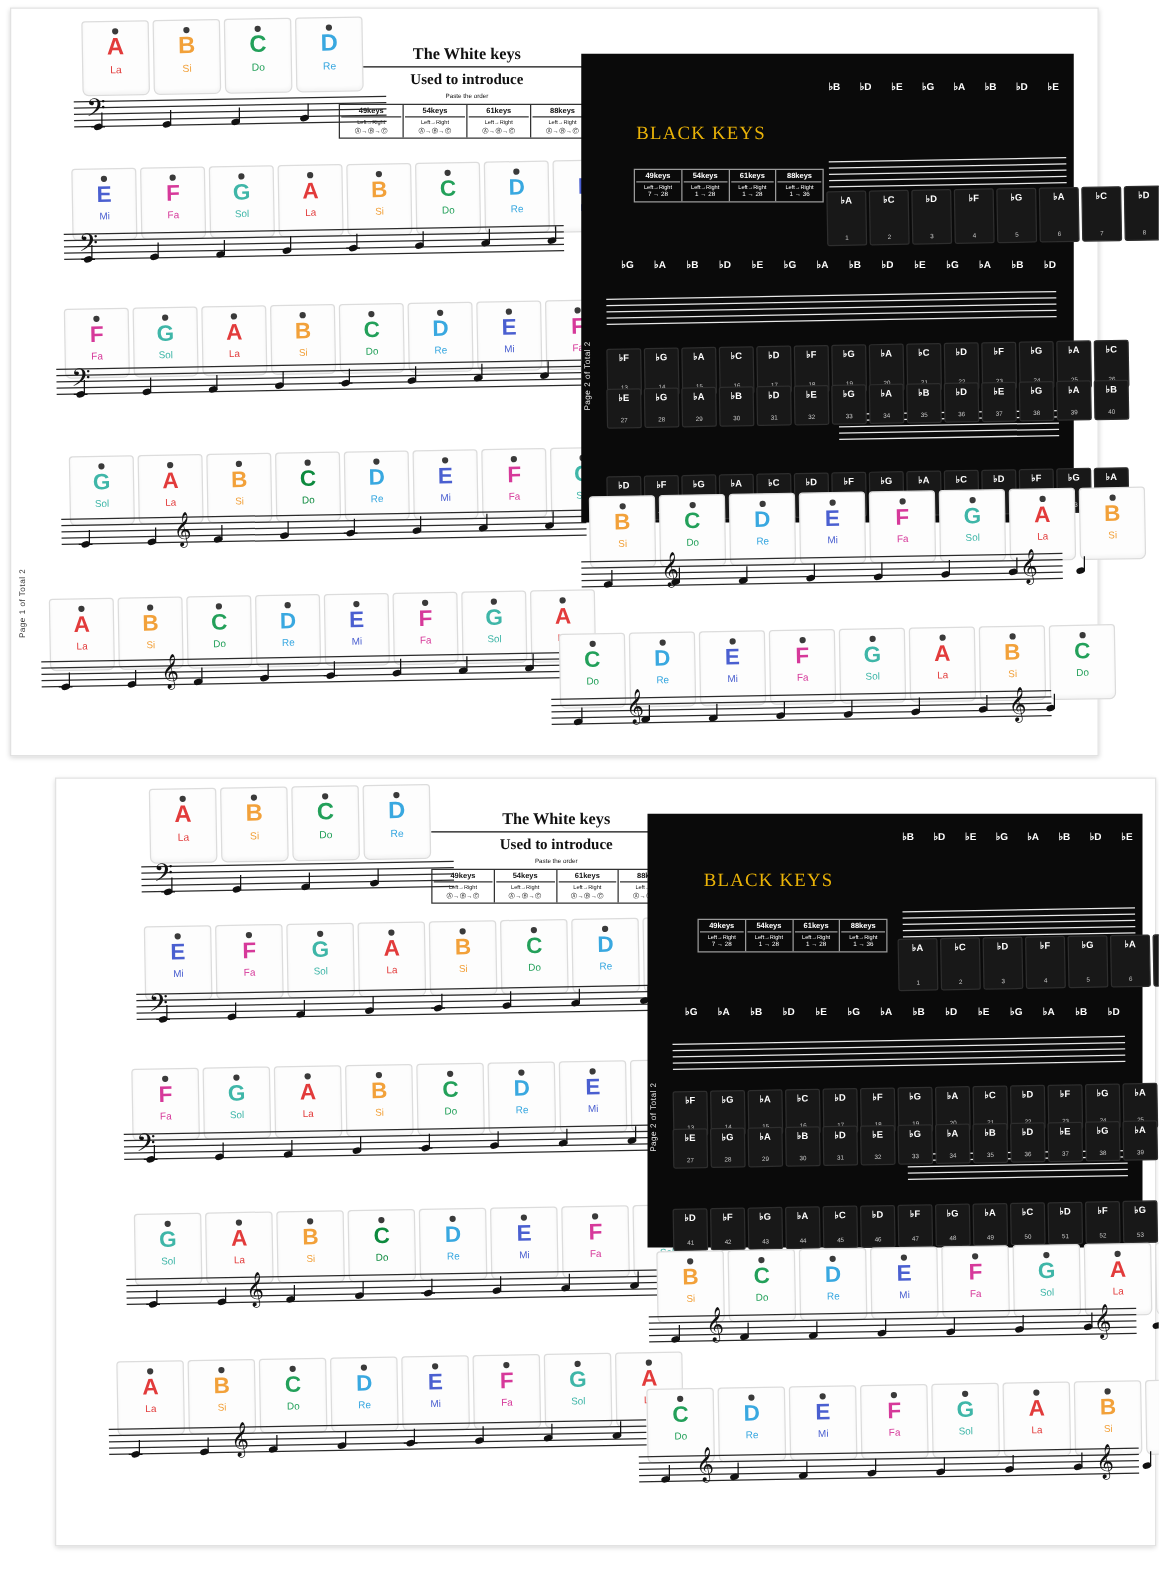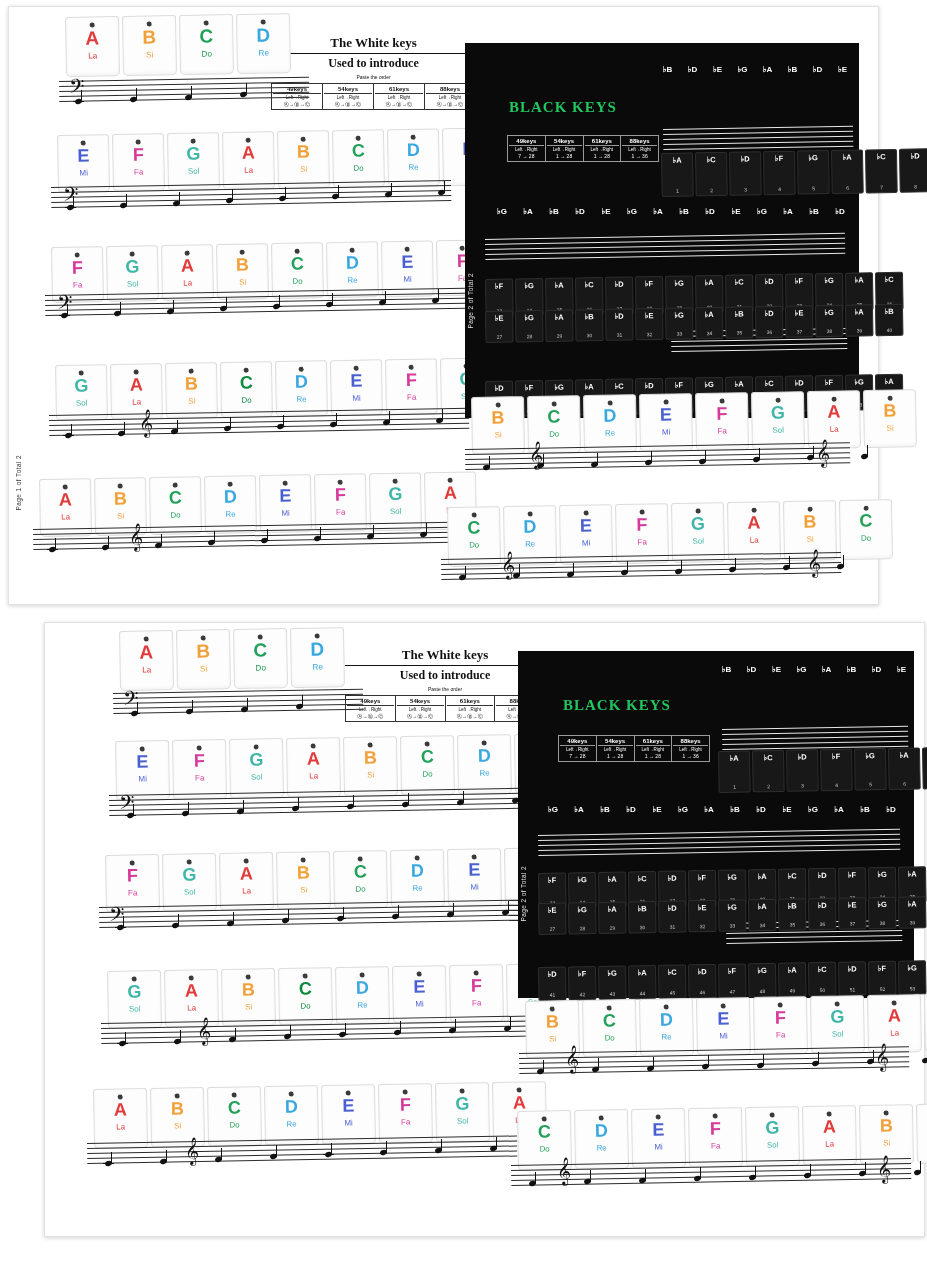--- a/index.html
+++ b/index.html
@@ -33,21 +33,21 @@
   .titleblock .t3{font-size:5px;margin-top:3px;}
   .tbl{display:flex;border:1px solid #333;margin-top:3px;}
   .tbl .cell{flex:1;border-right:1px solid #333;padding:2px 1px;}
   .tbl .cell:last-child{border-right:none;}
   .tbl .cell .hd{font-size:6px;font-weight:bold;border-bottom:1px solid #333;padding-bottom:1px;}
   .tbl .cell .sub{font-size:4.5px;margin-top:1px;}
   .tbl .cell .ar{font-size:5px;margin-top:1px;letter-spacing:.3px;}
 
   
   .blackpanel{position:absolute;background:#0a0a0a;}
-  .bk-title{position:absolute;color:#22c55e;font-family:"Liberation Serif",serif;font-weight:bold;letter-spacing:1px;}
+  .bk-title{position:absolute;color:#eab308;font-family:"Liberation Serif",serif;font-weight:normal;letter-spacing:1px;}
   .bkstrip{position:absolute;display:flex;gap:2px;}
   .bkey{background:#181818;border:1px solid #2e2e2e;border-radius:2px;position:relative;}
   .bkey .bl{position:absolute;left:50%;transform:translateX(-50%);top:3px;color:#fff;font-weight:bold;line-height:1;white-space:nowrap;}
   .bkey .bn{position:absolute;left:50%;transform:translateX(-50%);bottom:2px;color:#c8c8c8;line-height:1;}
   .bkrow{position:absolute;color:#fff;display:flex;align-items:center;}
   .bkrow span{display:inline-block;text-align:center;font-weight:bold;}
   .bstaff{position:absolute;left:0;right:0;}
   .bstaff .bln{position:absolute;left:0;right:0;height:1px;background:#e8e8e8;}
   .btbl{position:absolute;border:1px solid #9a9a9a;display:flex;}
   .btbl .bcell{border-right:1px solid #9a9a9a;padding:2px 1px;text-align:center;color:#fff;}

